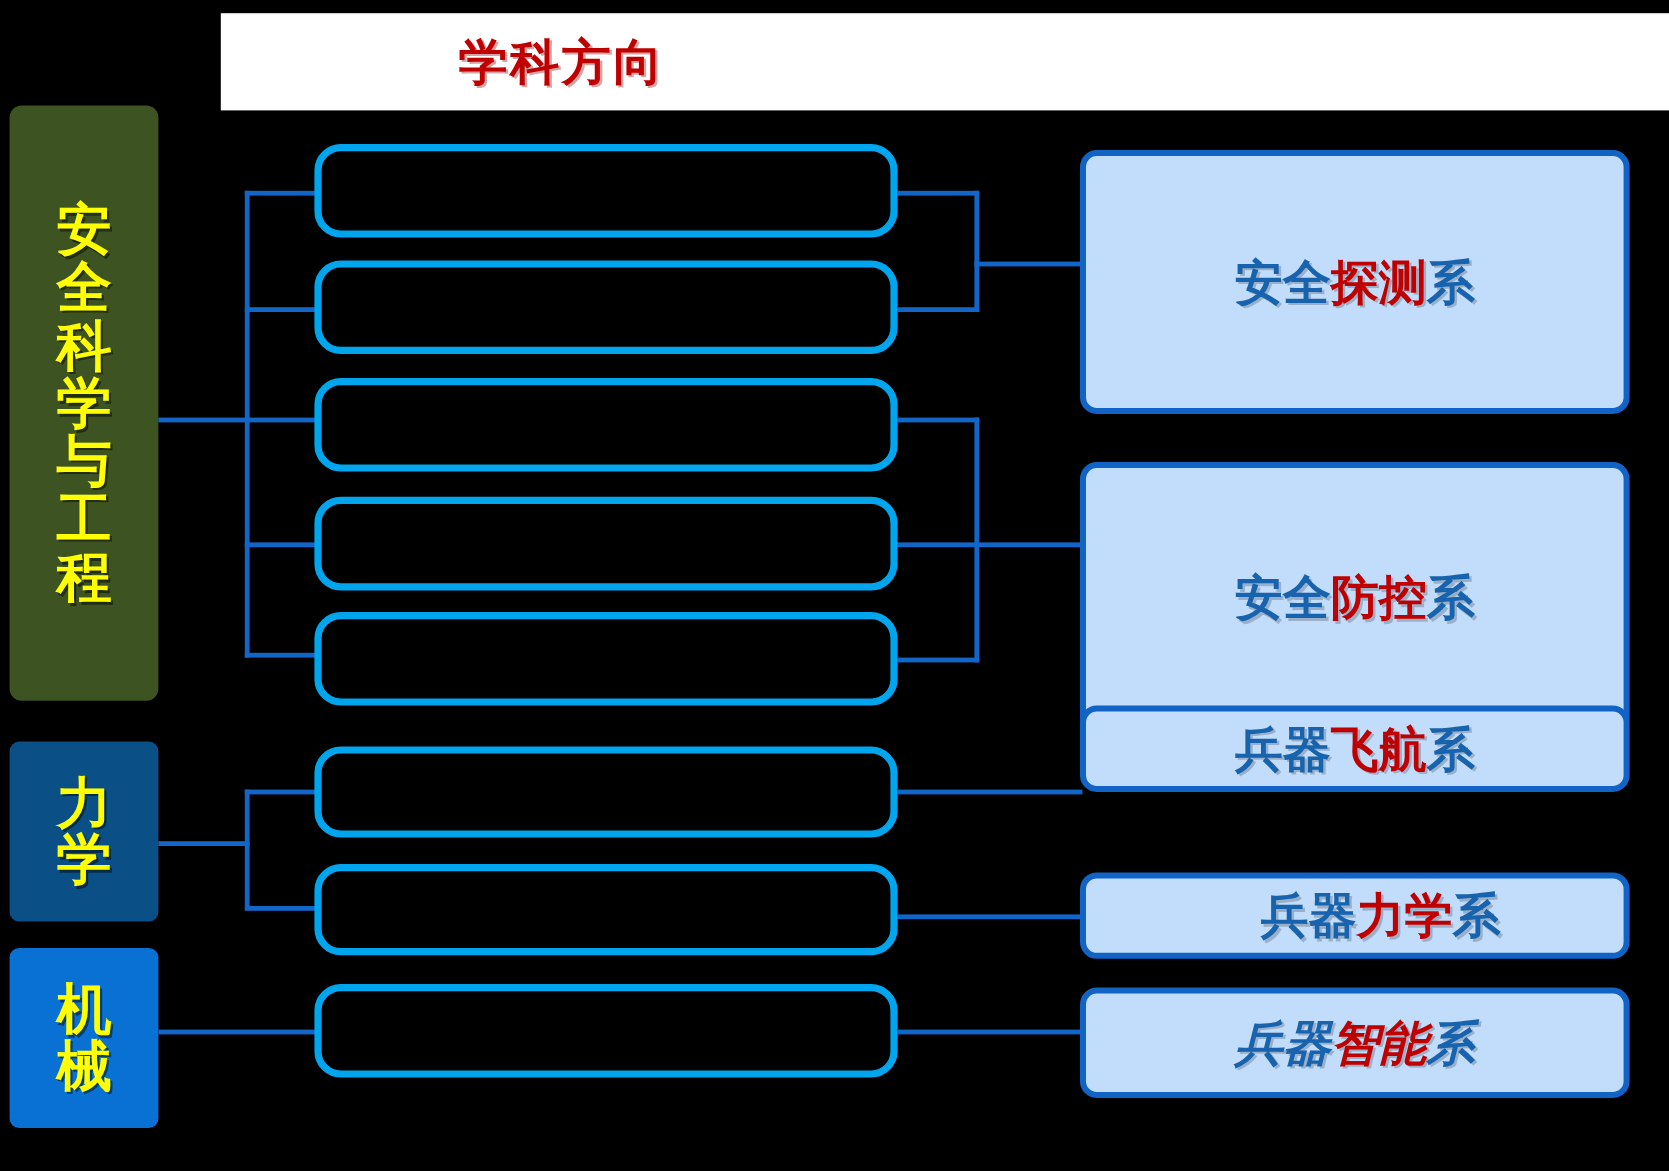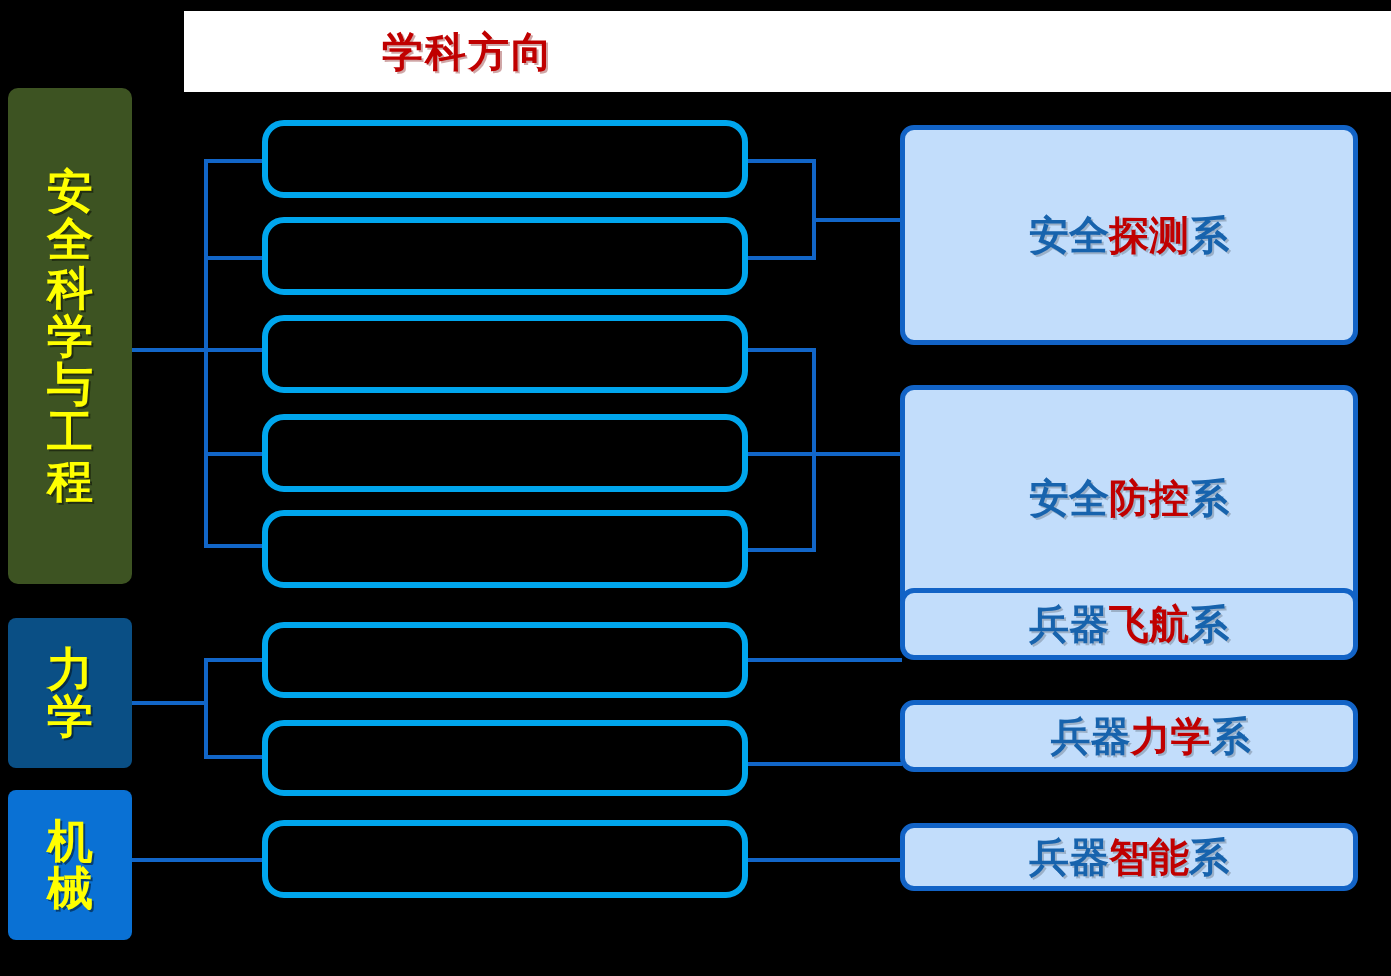--- a/index.html
+++ b/index.html
@@ -163,25 +163,25 @@
       <span class="b">安全</span><span class="r">防控</span><span class="b">系</span>
     </div>
   </div>
 
   <div class="dept" style="top:588px; height:72px;">
     <div class="dept-label">
       <span class="b">兵器</span><span class="r">飞航</span><span class="b">系</span>
     </div>
   </div>
 
-  <div class="dept" style="top:700px; height:72px;padding-left:43px;">
+  <div class="dept" style="top:727px; height:72px;padding-left:43px;">
     <div class="dept-label">
       <span class="b">兵器</span><span class="r">力学</span><span class="b">系</span>
     </div>
   </div>
 
-  <div class="dept" style="top:823px; height:68px;">
+  <div class="dept" style="top:823px; height:92px;font-style:italic;">
     <div class="dept-label">
       <span class="b">兵器</span><span class="r">智能</span><span class="b">系</span>
     </div>
   </div>
 
 </div>
 
 </body></html>

